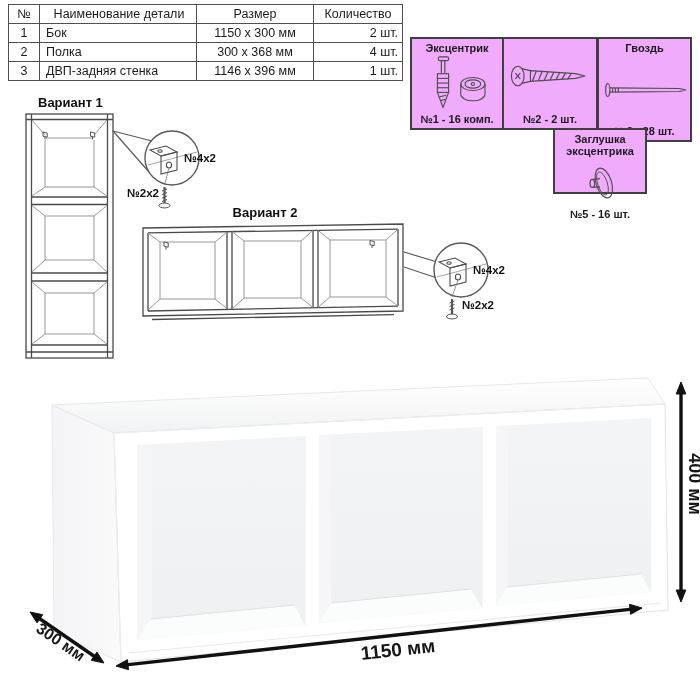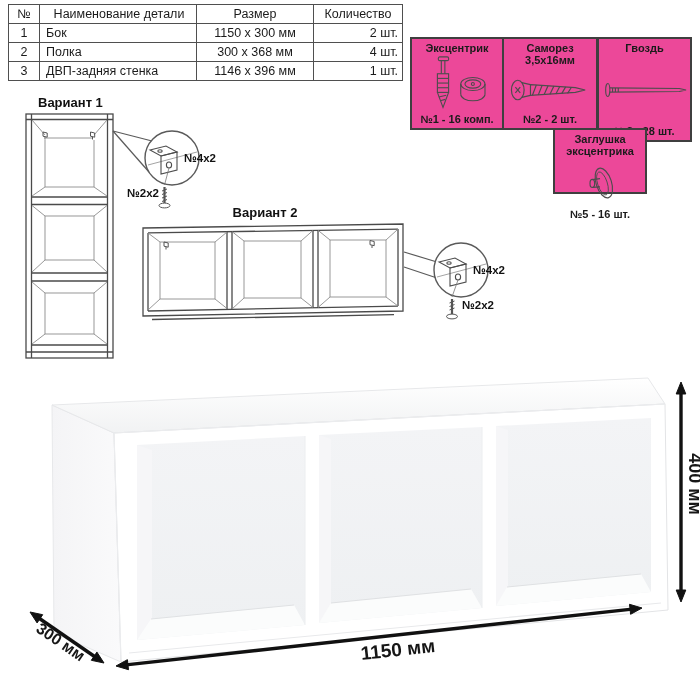--- a/index.html
+++ b/index.html
@@ -10,21 +10,21 @@
   #parts{left:8px;top:4px;}
   #parts table{border-collapse:collapse;}
   #parts td,#parts th{border:1px solid #4f4f4f;font-size:12.5px;font-weight:normal;
       height:18px;padding:0 4px;white-space:nowrap;color:#1b1b1b;background:#fff;}
   #parts th{text-align:center;}
   .c-num{width:22px;text-align:center;}
   .c-name{width:146px;text-align:left;padding-left:6px!important;}
   .c-size{width:108px;text-align:center;}
   .c-qty{width:80px;text-align:right;}
   
-  .hw{position:absolute;border:2px solid #3f3f3f;background:#ec4899;box-sizing:border-box;
+  .hw{position:absolute;border:2px solid #3f3f3f;background:#f0abfc;box-sizing:border-box;
       display:flex;flex-direction:column;align-items:center;}
   .hw .t{font-size:11px;font-weight:bold;text-align:center;line-height:1.12;margin-top:3px;padding:0 2px;}
   .hw .ic{flex:1;display:flex;align-items:center;justify-content:center;width:100%;}
   .hw .n{font-size:11px;font-weight:bold;margin-bottom:3px;white-space:nowrap;}
   svg text{font-family:"Liberation Sans","DejaVu Sans",sans-serif;}
   .lbl{font-weight:bold;font-size:11.5px;fill:#111;}
   .vtitle{font-weight:bold;font-size:13px;fill:#111;}
   .dim{font-weight:bold;fill:#161616;}
 </style>
 </head>
@@ -82,21 +82,20 @@
         <circle cx="62" cy="31" r="1.6"></circle>
         <line x1="49" y1="31" x2="49" y2="42"></line>
           <line x1="75" y1="31" x2="75" y2="42"></line>
         <path d="M49,42 A13,7 0 0 0 75,42"></path>
       </svg>
     </div>
     <div class="n">№1 - 16 комп.</div>
   </div>
 
   <div class="hw" style="left:502px;top:37px;width:96px;height:93px;">
-    <div class="t">Саморез 3,5х16мм</div>
     <div class="ic">
       <svg width="82" height="32" viewBox="0 0 84 30" fill="none" stroke="#4d4d4d" stroke-width="1.2">
         <ellipse cx="9" cy="15" rx="6.5" ry="10"></ellipse>
         <line x1="6.5" y1="12" x2="11.5" y2="18"></line>
           <line x1="6.5" y1="18" x2="11.5" y2="12"></line>
         <path d="M13,7.5 L22,9.5 M13,22.5 L22,20.5"></path>
         <path d="M22,9.5 L68,12.5 L78,15 L68,17.5 L22,20.5 Z"></path>
         <line x1="28" y1="9.8" x2="24" y2="20.3"></line>
           <line x1="34" y1="10.2" x2="30" y2="20"></line>
         <line x1="40" y1="10.6" x2="36" y2="19.7"></line>

